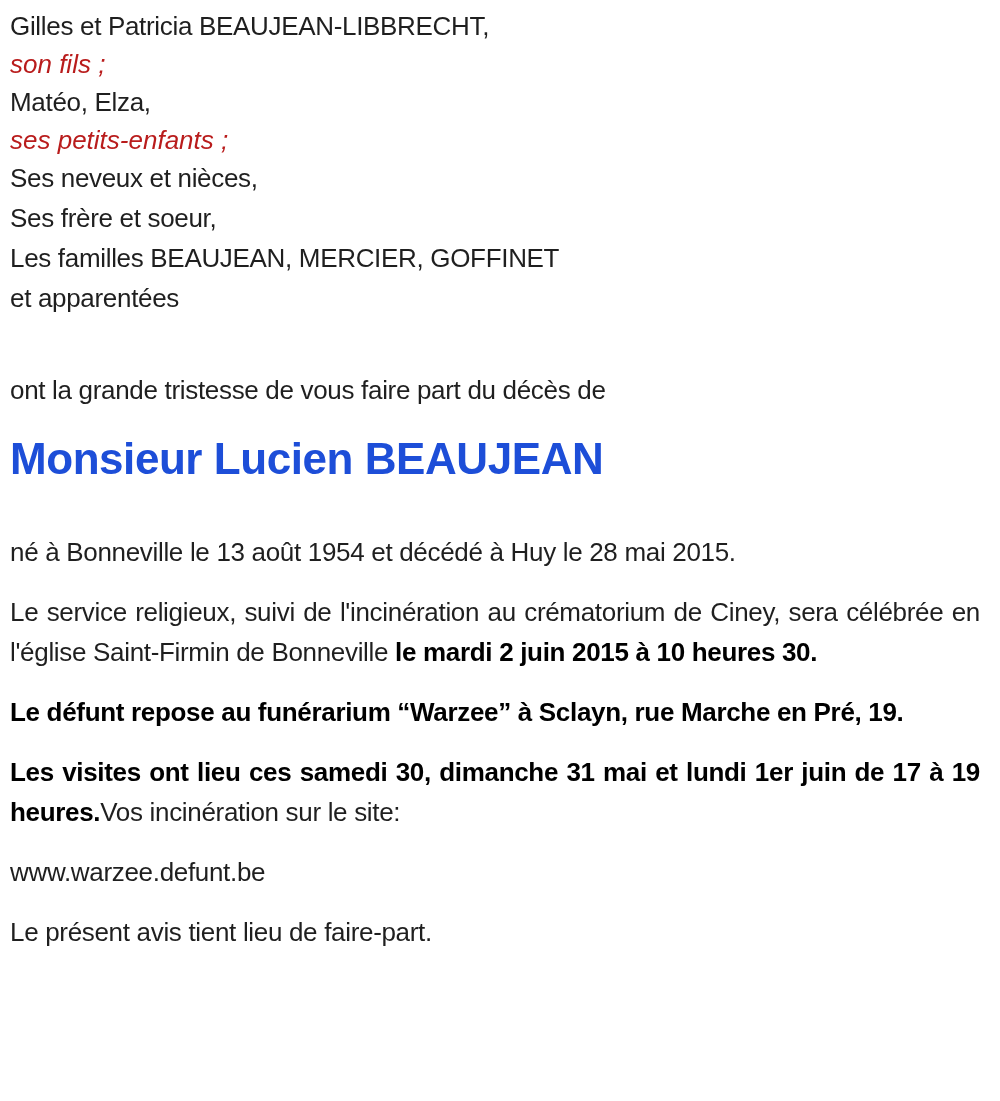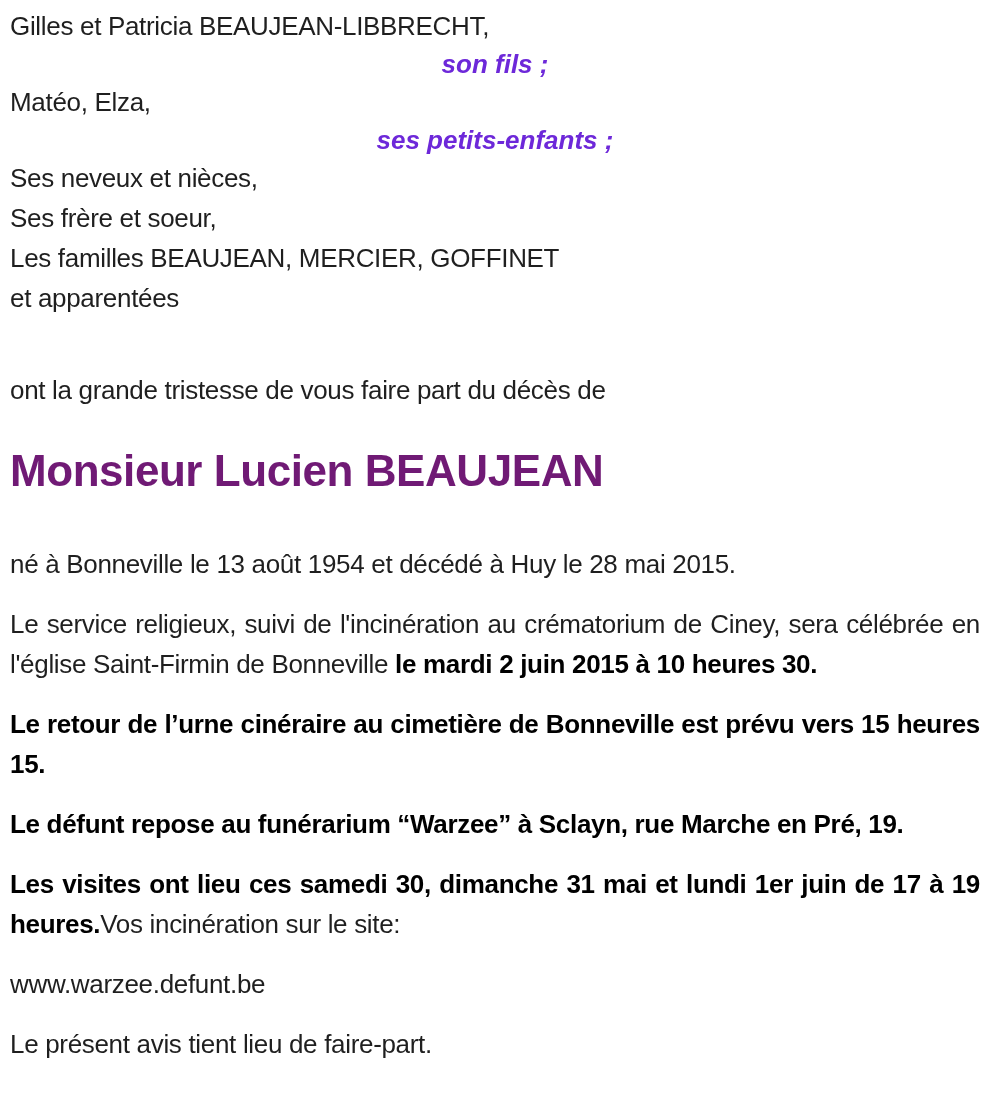--- a/index.html
+++ b/index.html
@@ -21,40 +21,39 @@
     overflow: hidden;
   }
   
   .family p {
     margin: 0;
     font-size: 26px;
     line-height: 40px;
     font-weight: 400;
   }
   .family p.relation {
-    text-align: center;
+    text-align: left;
     font-style: italic;
     letter-spacing: 0;
     line-height: 36px;
-    color: #6d28d9;
-    font-weight: bold;
+    color: #b91c1c;
   }
   
   .intro {
     margin: 52px 0 8px 0;
     font-size: 26px;
     line-height: 40px;
   }
   
   .deceased {
-    margin: 36px 0 0 0;
+    margin: 24px 0 0 0;
     font-size: 44px;
     line-height: 50px;
     font-weight: 700;
-    color: #701a75;
+    color: #1d4ed8;
     letter-spacing: -0.01em;
   }
   
   .body-text {
     margin-top: 48px;
   }
   .body-text p {
     margin: 0 0 0 0;
     padding: 0;
     font-size: 26px;
@@ -87,21 +86,20 @@
 
   <p class="intro">ont la grande tristesse de vous faire part du décès de</p>
 
   <h1 class="deceased">Monsieur Lucien BEAUJEAN</h1>
 
   <div class="body-text">
     <p><span>né à Bonneville le 13 août 1954 et décédé à Huy le 28 mai 2015.</span></p>
 
     <p><span>Le service religieux, suivi de l'incinération au crématorium de Ciney, sera célébrée en l'église Saint-Firmin de Bonneville </span><strong>le mardi 2 juin 2015 à 10 heures 30.</strong></p>
 
-    <p><strong>Le retour de l’urne cinéraire au cimetière de Bonneville est prévu vers 15 heures 15.</strong></p>
 
     <p><strong>Le défunt repose au funérarium “Warzee” à Sclayn, rue Marche en Pré, 19.</strong></p>
 
     <p><strong>Les visites ont lieu ces samedi 30, dimanche 31 mai et lundi 1er juin de 17 à 19 heures.</strong><span>Vos incinération sur le site:</span></p>
 
     <p><span>www.warzee.defunt.be</span></p>
 
 
     <p><span>Le présent avis tient lieu de faire-part.</span></p>
   </div>

